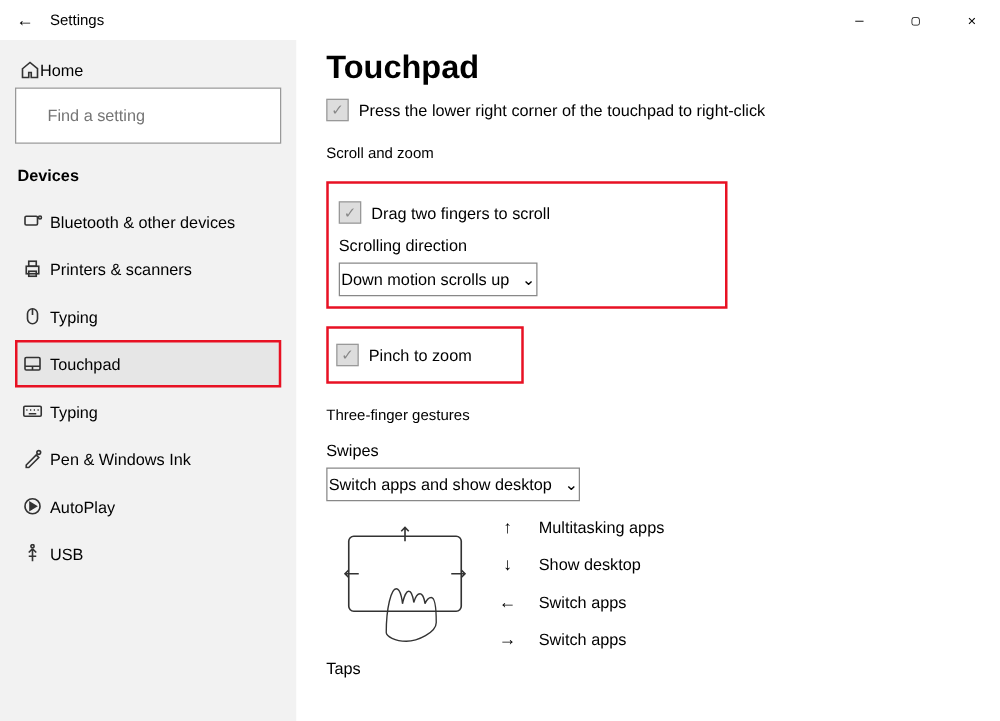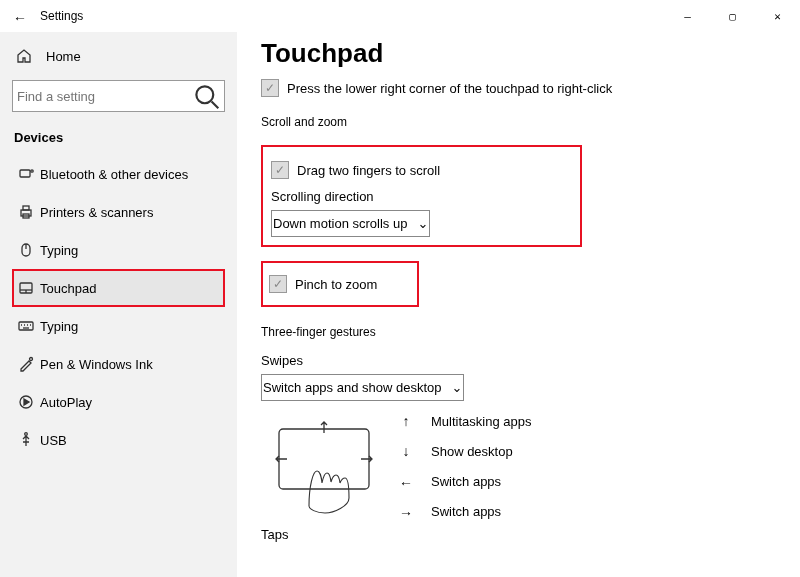--- a/index.html
+++ b/index.html
@@ -4,23 +4,23 @@
 <style>
 *{box-sizing:border-box;margin:0;padding:0;font-family:"Segoe UI",Arial,sans-serif}
 body{background:#fff;width:800px;height:577px;overflow:hidden;font-size:13px;color:#000}
 .titlebar{height:32px;display:flex;align-items:center;padding-left:8px}
 .titlebar .back{width:24px;text-align:center;font-size:14px;cursor:pointer}
 .titlebar .title{margin-left:8px;font-size:12px}
 .winbtns{margin-left:auto;display:flex}
 .winbtn{width:45px;height:32px;display:flex;align-items:center;justify-content:center;font-family:monospace;font-size:11px;cursor:pointer}
 .content{display:flex;height:calc(100% - 32px)}
 .sidebar{width:237px;background:#f2f2f2;padding:10px 12px 0 12px}
-.homebtn{display:flex;align-items:center;gap:14px;padding:6px 4px;margin-bottom:10px;cursor:pointer}
+.homebtn{display:flex;align-items:center;padding:6px 4px;margin-bottom:0;cursor:pointer}
 .homebtn svg,.navitem svg{width:16px;height:16px;flex:0 0 16px}
-.searchbox{display:flex;align-items:center;border:1px solid #999;background:#fff;height:32px;padding:0 4px;margin-bottom:18px}
+.searchbox{display:flex;align-items:center;border:1px solid #999;background:#fff;height:45px;padding:0 25px;margin-bottom:18px}
 .searchbox input{flex:1;border:0;outline:0;font-size:13px;background:transparent}
 .cathdr{font-weight:600;font-size:13px;margin:0 0 10px 2px}
 .navitem{display:flex;align-items:center;gap:6px;padding:9px 4px;cursor:pointer;border:2px solid transparent}
 .navitem.sel{border:2px solid #e81123;background:#e6e6e6}
 .main{flex:1;padding:6px 24px 0 24px;overflow:hidden}
 h1{font-size:26px;font-weight:600;margin-bottom:10px}
 h2{font-size:12px;font-weight:400;margin:18px 0 14px 0}
 .chk{display:flex;align-items:center;gap:8px;margin:6px 0;font-size:13px}
 .cbox{width:18px;height:18px;border:1px solid #999;background:#ddd;display:flex;align-items:center;justify-content:center;color:#888;font-size:12px}
 .lbl{font-size:13px;margin:10px 0 6px 0}

